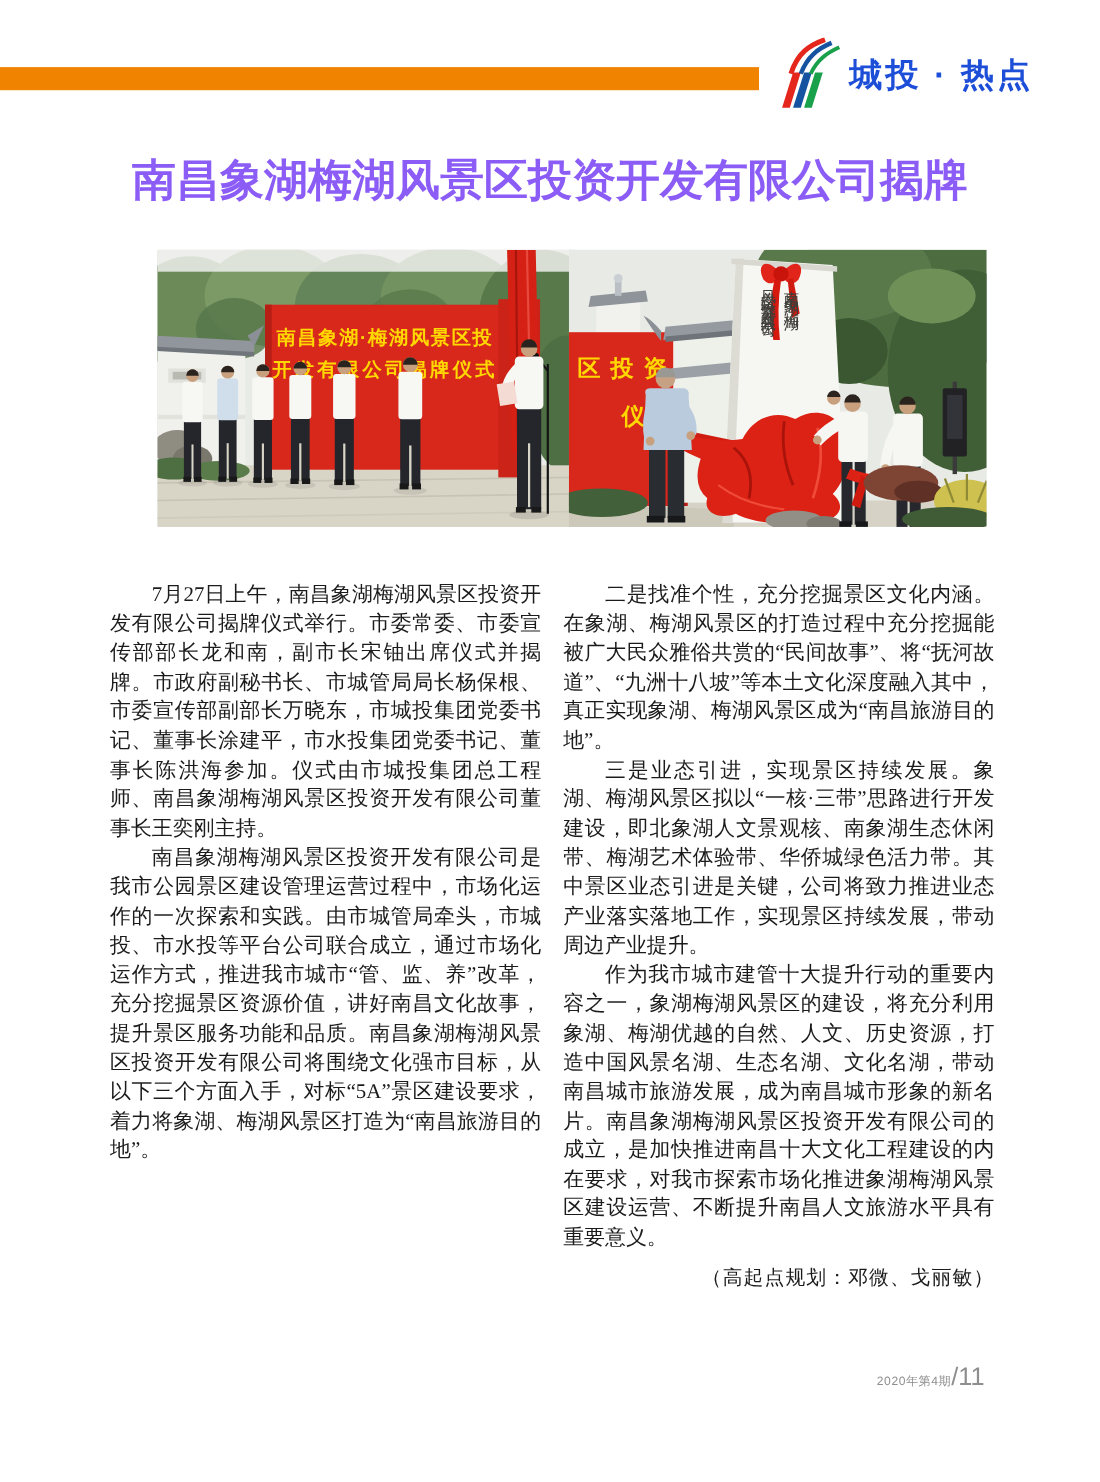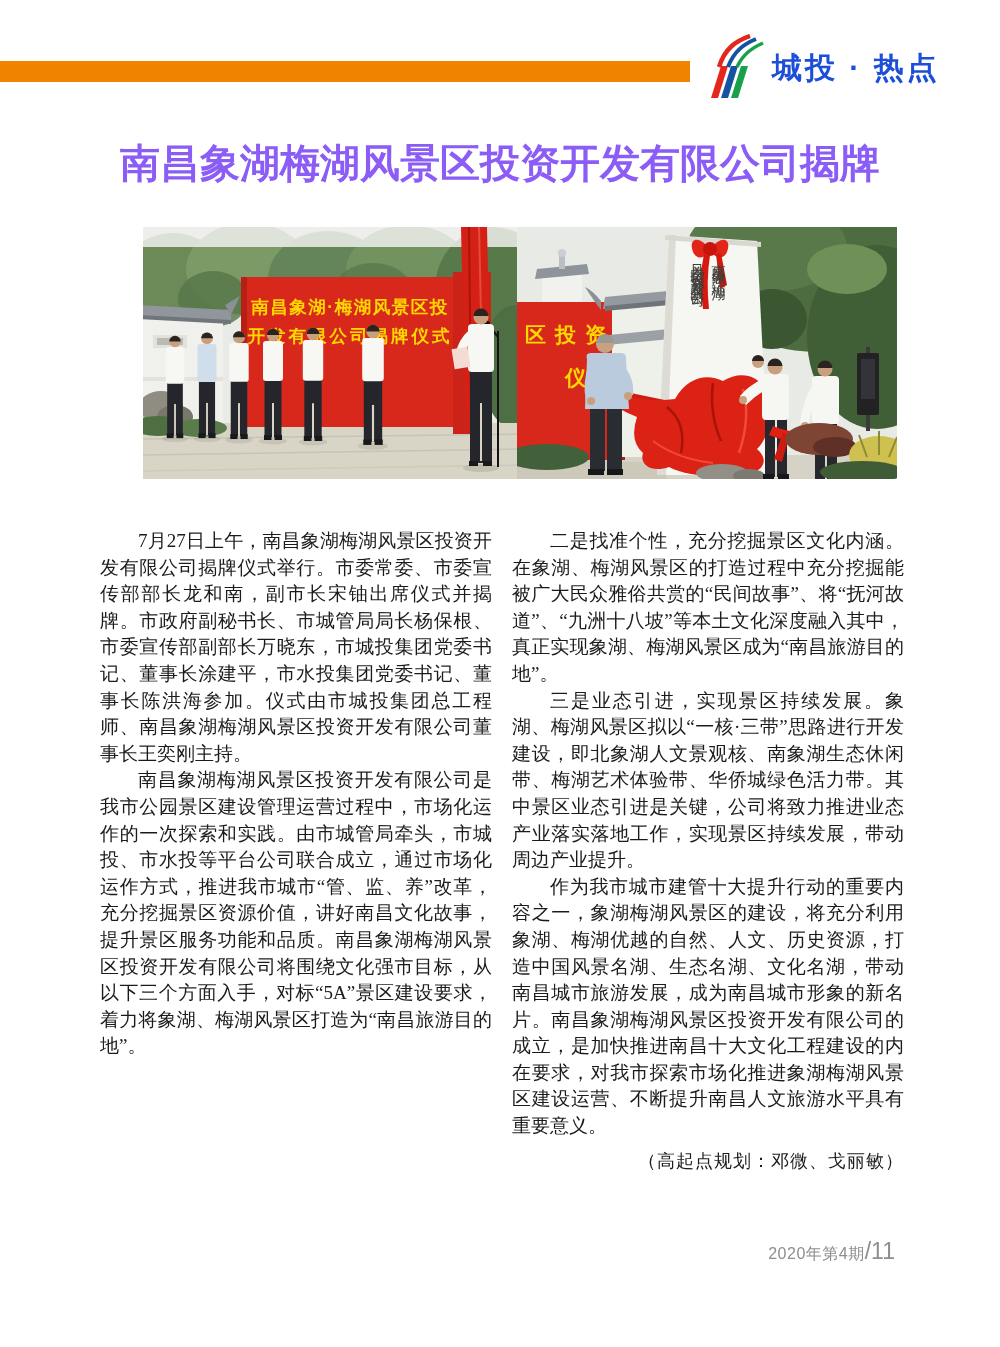--- a/index.html
+++ b/index.html
@@ -47,21 +47,21 @@
     font-size:19px; line-height:26.6px; color:#1b1b1b; text-align:justify;margin-top:32px;
   }
   .col-left  { left:100px; }
   .col-right { left:512px; }
   .para { text-indent:2em; }
   .byline { text-align:right; font-size:18px; margin-top:8px; letter-spacing:1px; }
   
   .footer {
     position:absolute; right:105px; top:1238px; color:#8e8e8e; text-align:right; white-space:nowrap;
   }
-  .footer .issue { font-size:16px; letter-spacing:0.5px;text-align:center; }
+  .footer .issue { font-size:11px; letter-spacing:0.5px;text-align:center; }
   .footer .pagenum { font-size:23px; }
 </style>
 </head>
 <body>
 
 <div class="header-bar"></div>
 
 <svg class="logo" viewBox="0 0 60 66">
 
   <path d="M7,64 L17,32 L24,32 L14,64 Z" fill="#e5261d"></path>

